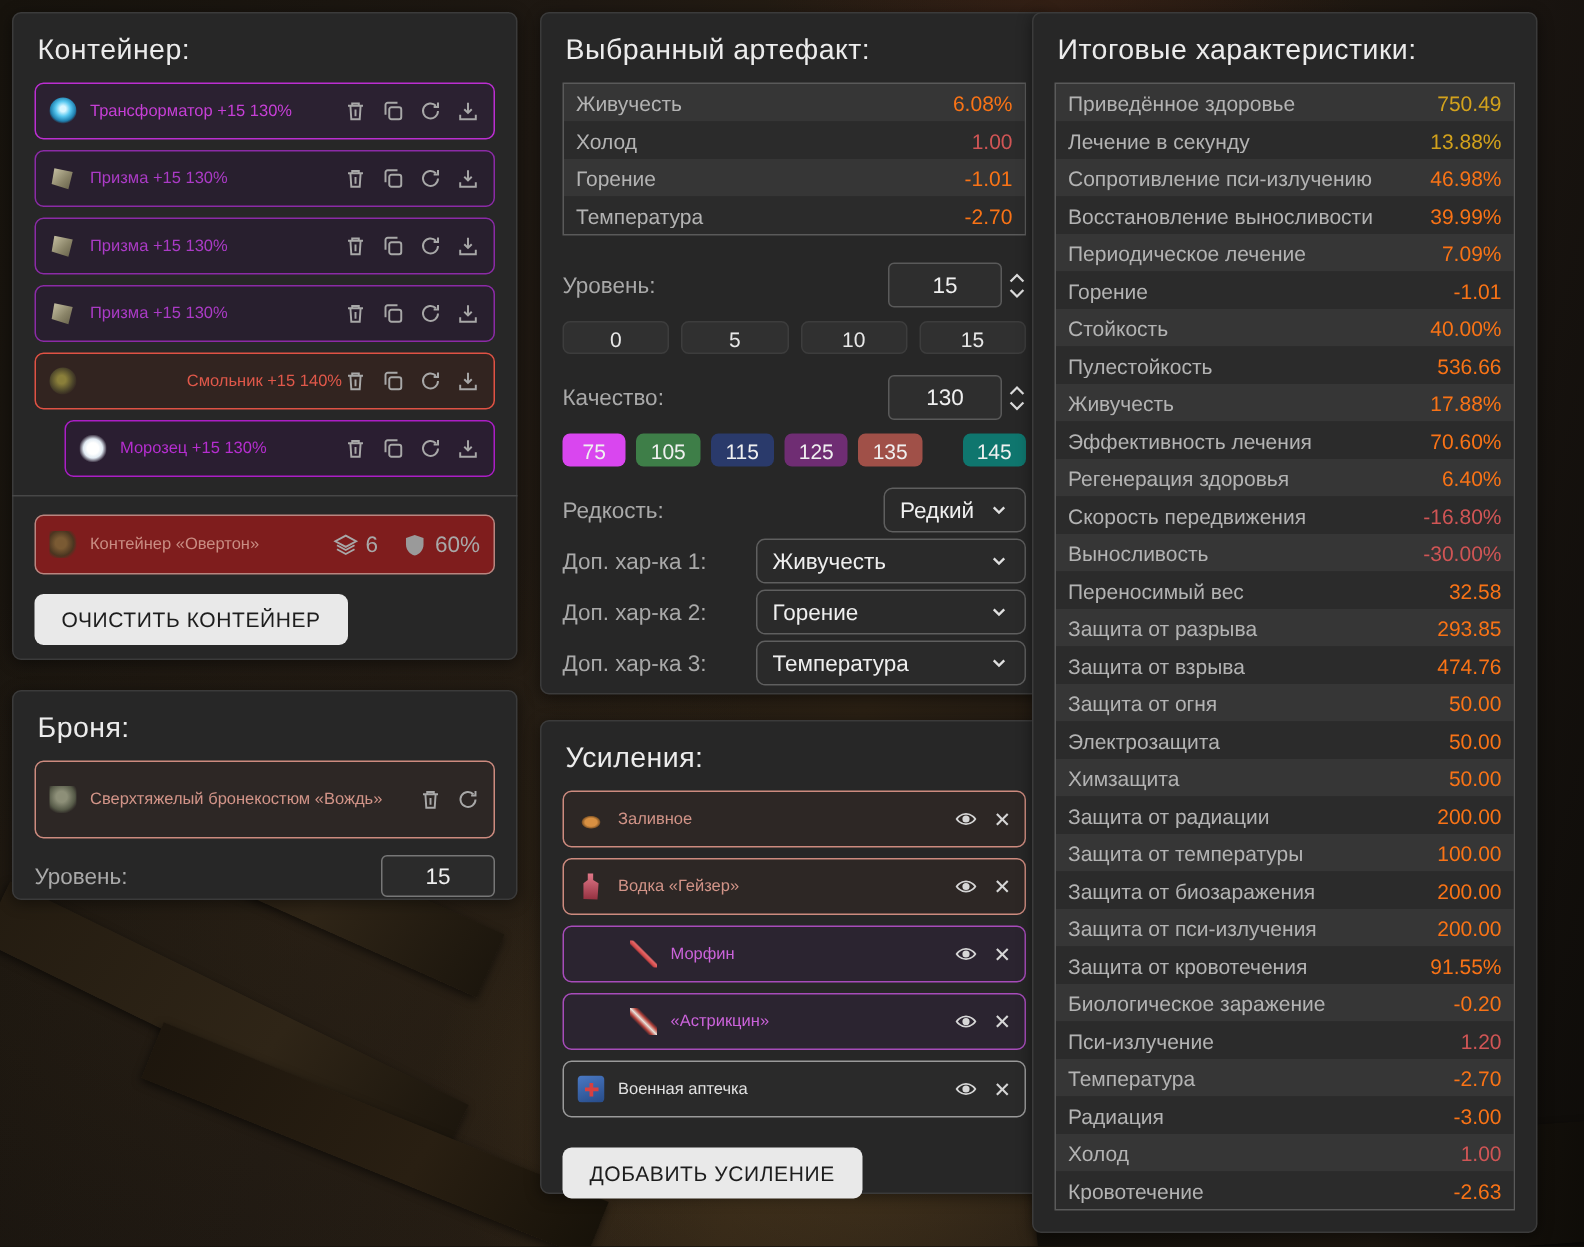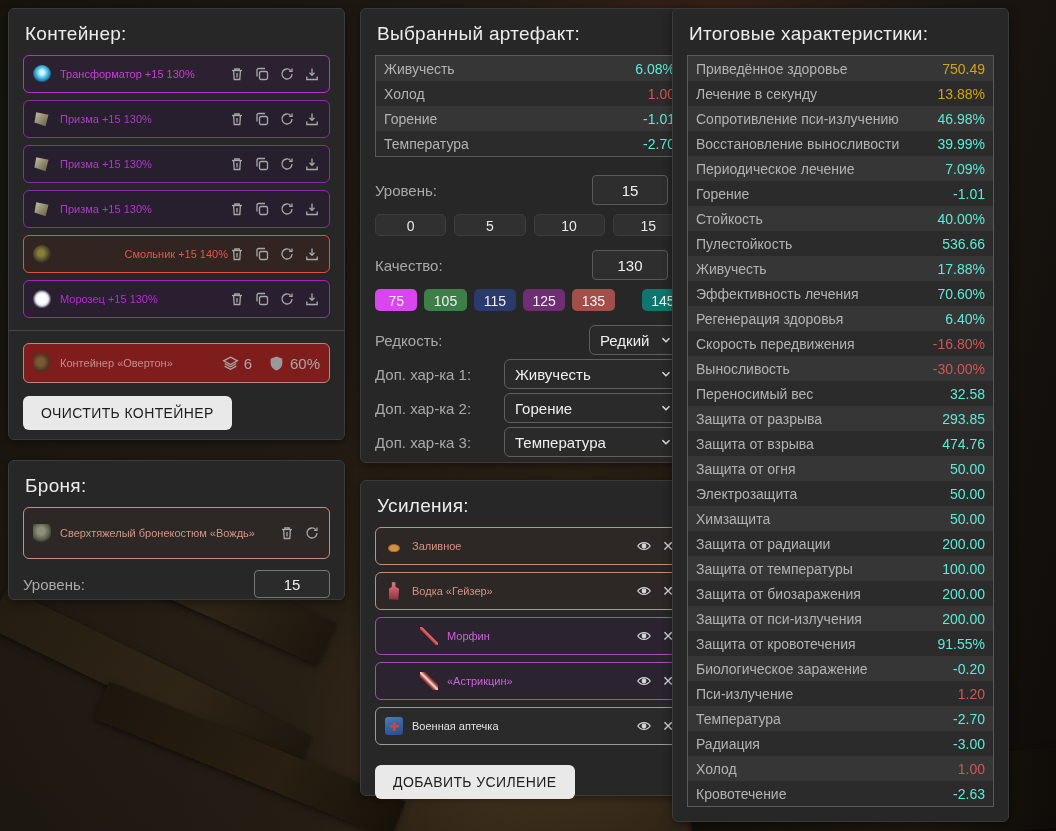--- a/index.html
+++ b/index.html
@@ -26,36 +26,36 @@
   
   .panel{position:absolute;z-index:2;background:#272727;border:1px solid #3b3b3b;
     border-radius:6px;box-sizing:border-box;box-shadow:0 2px 10px rgba(0,0,0,.45);
     padding:0 14px;color:#e8e8e8;}
   .panel h2{margin:0 0 10px;padding:14px 2px 0;font-size:19px;font-weight:500;
     letter-spacing:.3px;color:#ececec;}
   #container-panel{left:8px;top:8px;width:337px;height:432px;}
   #armor-panel{left:8px;top:460px;width:337px;height:140px;}
   #artifact-panel{left:360px;top:8px;width:339px;height:455px;}
   #boosts-panel{left:360px;top:480px;width:339px;height:316px;}
-  #totals-panel{left:672px;top:8px;width:337px;height:814px;}
+  #totals-panel{left:688px;top:8px;width:337px;height:814px;}
 
   
   .item-row{display:flex;align-items:center;height:36px;margin-bottom:7px;
     border:1px solid #666;border-radius:6px;padding:0 9px;background:#2a2a2a;}
   .mini-icon{width:18px;height:18px;flex:0 0 18px;display:inline-block;position:relative;}
   .item-name{font-size:11px;margin-left:9px;flex:1 1 auto;white-space:nowrap;overflow:hidden;}
   .row-actions{display:flex;align-items:center;gap:8px;color:#a8a8a8;}
   .act{width:17px;height:17px;display:inline-flex;align-items:center;justify-content:center;cursor:pointer;}
   .act svg{width:16px;height:16px;}
 
   
   .t-magenta-bright{border-color:#bc2ed2;background:#2b2131;} .t-magenta-bright .item-name{color:#c63fd6;}
   .t-purple{border-color:#8b2ba6;background:#281f2e;} .t-purple .item-name{color:#ab3bc6;}
   .t-red{border-color:#e05244;background:#322420;text-align:right;} .t-red .item-name{color:#e0584a;}
-  .t-magenta{border-color:#ab1ec6;background:#2a1e31;} .t-magenta .item-name{color:#b52ecf;}
+  .t-magenta{border-color:#ab1ec6;background:#2a1e31;margin-left:20px;} .t-magenta .item-name{color:#b52ecf;}
   .t-salmon{border-color:#cd8b7f;background:#2d2725;} .t-salmon .item-name{color:#d29488;}
   .t-boost-magenta{border-color:#a74cba;background:#2b2430;padding-left:44px;} .t-boost-magenta .item-name{color:#cb63da;}
   .t-gray{border-color:#9a9a9a;background:#2a2a2a;} .t-gray .item-name{color:#e2e2e2;}
 
   .divider{border-top:1px solid #474747;margin:12px -15px;}
 
   .summary-row{display:flex;align-items:center;height:38px;border:1px solid #b98680;
     border-radius:6px;padding:0 9px;background:#7f1d1d;}
   .summary-row .item-name{color:#c98d83;}
   .summary-meta{display:flex;align-items:center;gap:5px;color:#a8a8a8;font-size:15px;}
@@ -75,21 +75,21 @@
   .num-input{width:70px;height:24px;background:#2b2b2b;border:1px solid #777;border-radius:4px;
     color:#efefef;font-size:15px;text-align:center;font-family:"Liberation Sans",sans-serif;}
 
   
   .stat-table{border:1px solid #5a5a5a;margin-top:2px;}
   .stat-row{display:flex;align-items:center;height:25px;font-size:14px;padding:0 8px;}
   .stat-row:nth-child(odd){background:#363636;}
   .stat-row:nth-child(even){background:#2b2b2b;}
   .stat-label{color:#b3b3b3;flex:1 1 auto;white-space:nowrap;overflow:hidden;}
   .stat-value{margin-left:8px;}
-  .v-green{color:#5eead4;} .v-red{color:#d05555;} .v-gold{color:#d3a21c;}
+  .v-green{color:#f97316;} .v-red{color:#d05555;} .v-gold{color:#d3a21c;}
 
   
   .spin-wrap{display:flex;align-items:center;gap:4px;}
   .spin-input{width:70px;height:26px;background:#2e2e2e;border:1px solid #5a5a5a;border-radius:4px;
     color:#efefef;font-size:15px;text-align:center;font-family:"Liberation Sans",sans-serif;}
   .spin-btns{display:flex;flex-direction:column;gap:3px;color:#dcdcdc;}
   .spin-btns svg{width:12px;height:7px;display:block;cursor:pointer;}
   .preset-row{display:flex;gap:8px;margin-top:9px;}
   .preset-btn{flex:1 1 0;height:22px;background:#303030;border:1px solid #3d3d3d;border-radius:5px;
     color:#e8e8e8;font-size:14px;font-family:"Liberation Sans",sans-serif;cursor:pointer;line-height:20px;text-align:center;}

